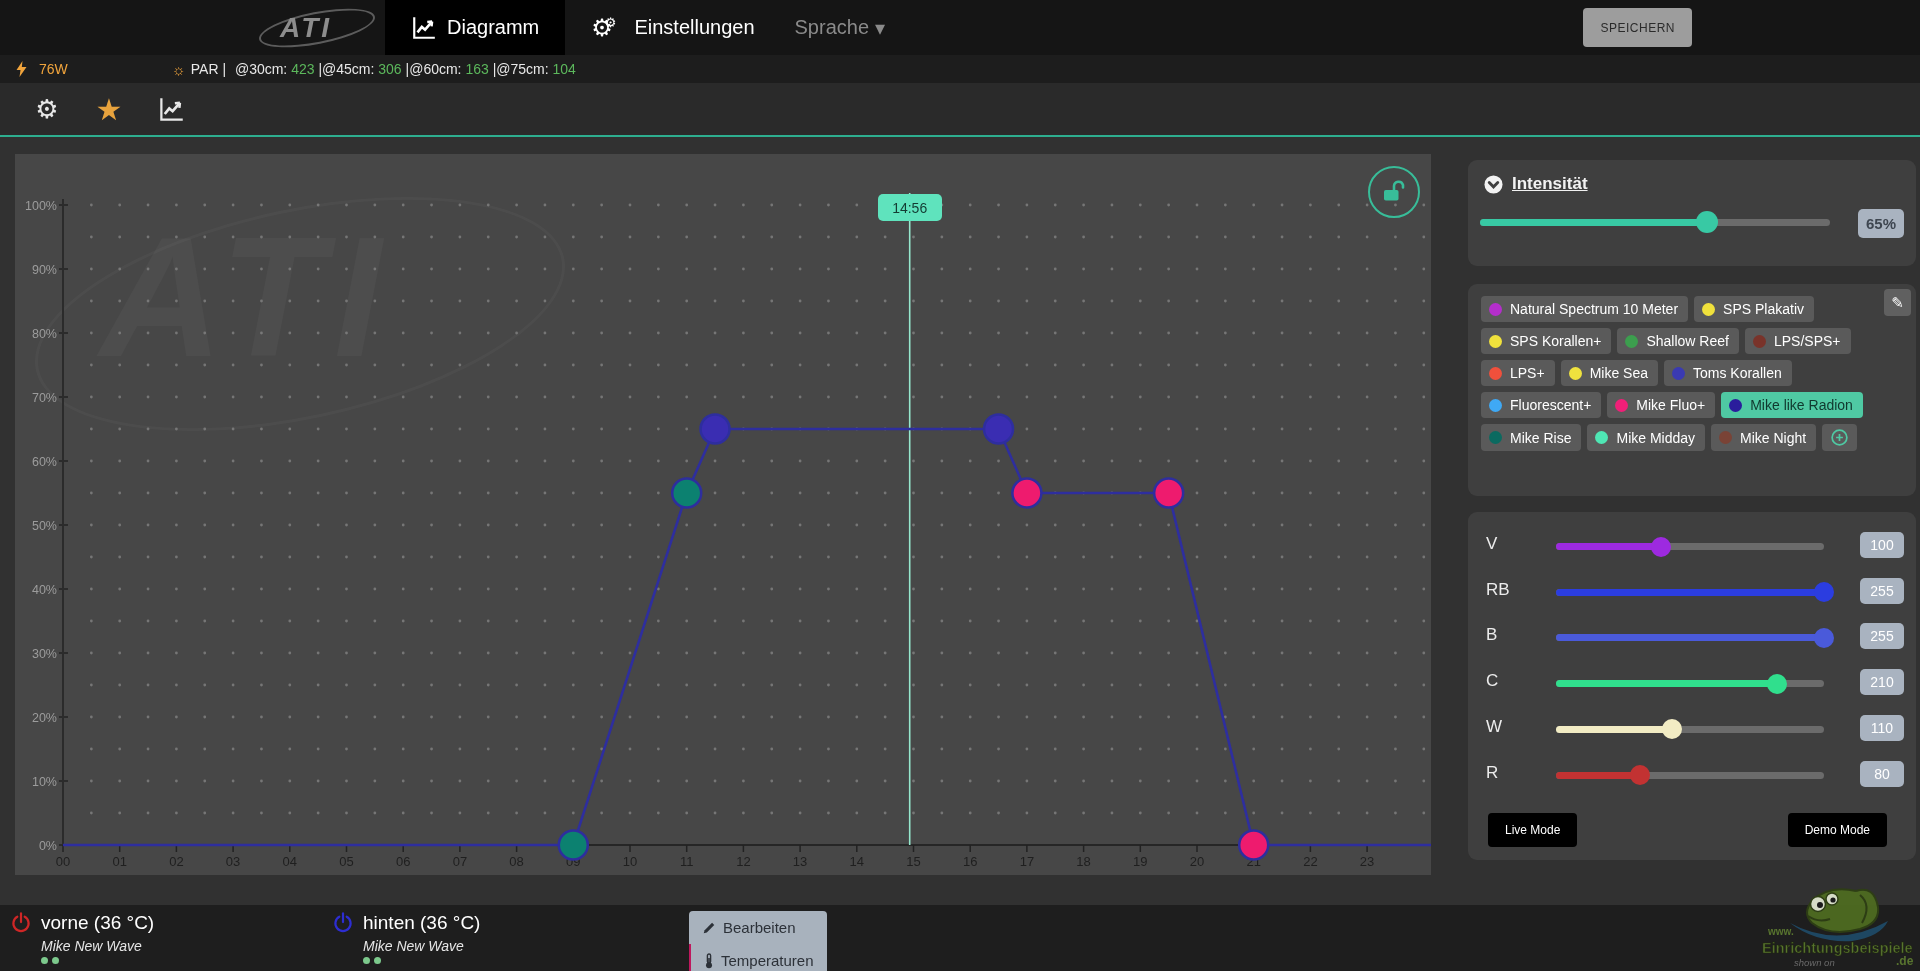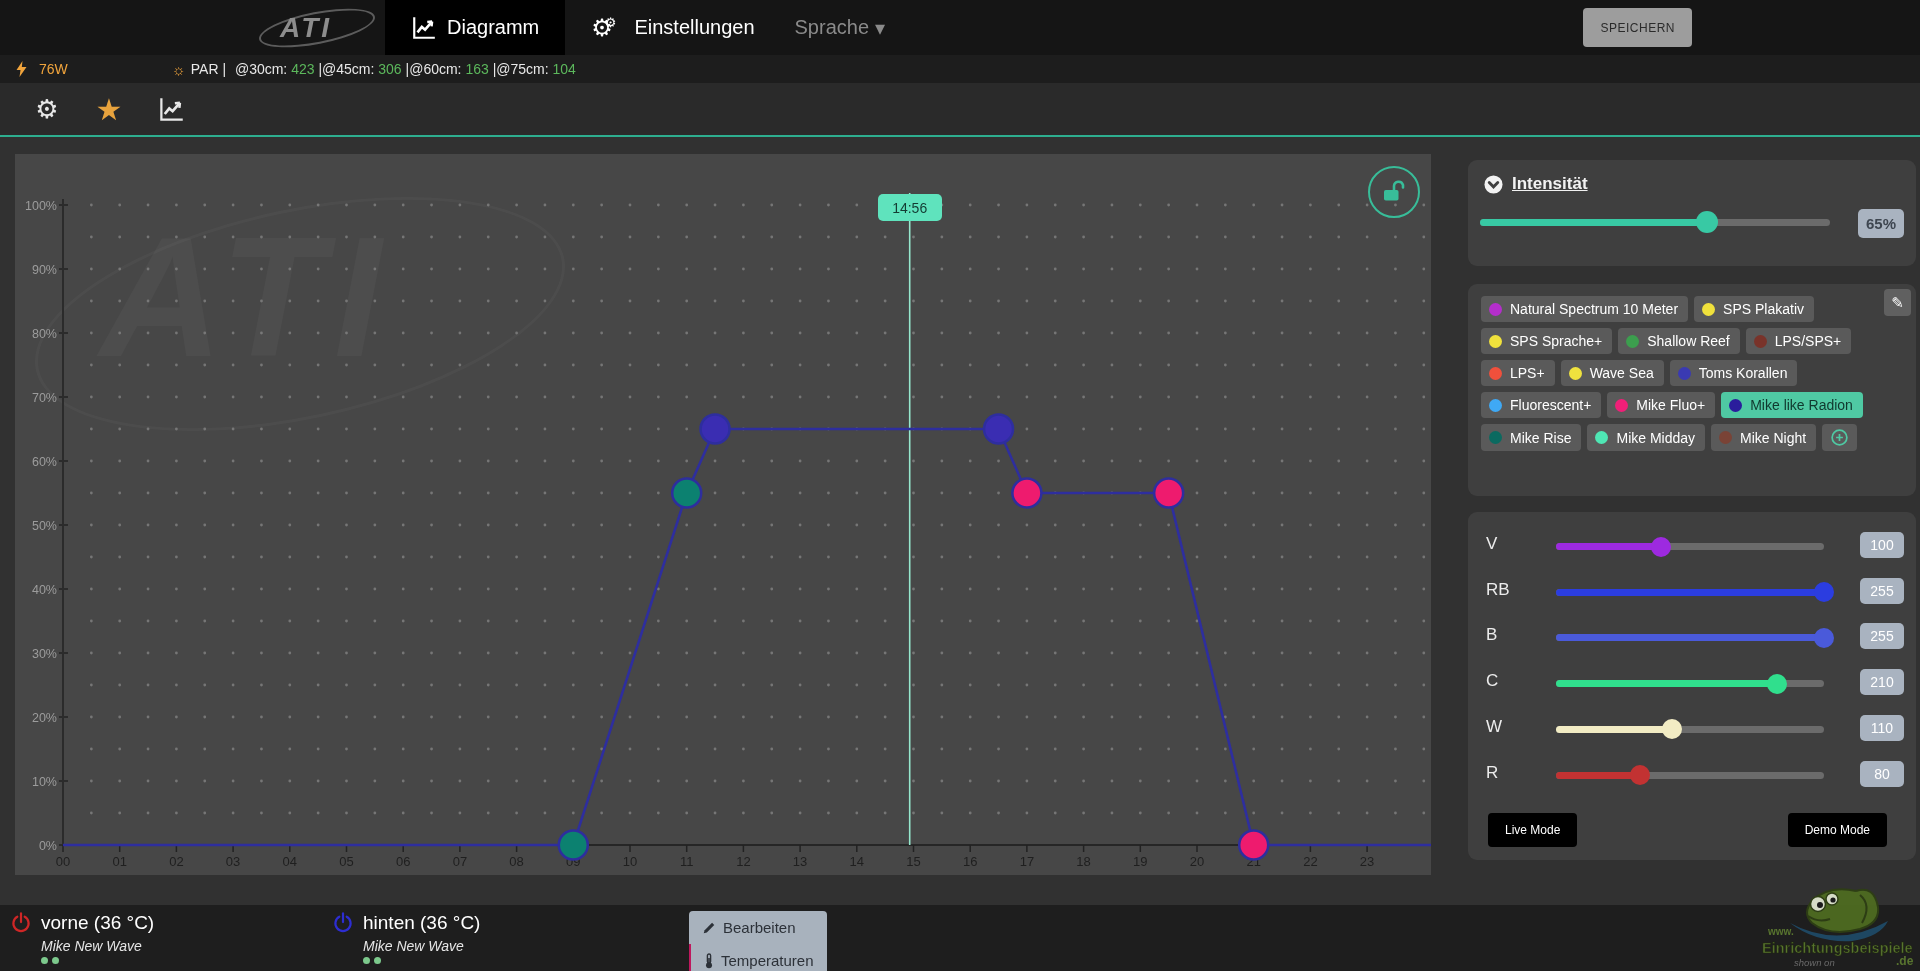--- a/index.html
+++ b/index.html
@@ -1240,37 +1240,37 @@
       <div class="chip">
         <span class="dot" style="background: rgb(180, 46, 203);"></span>
         <span>Natural Spectrum 10 Meter</span>
       </div>
       <div class="chip">
         <span class="dot" style="background: rgb(240, 225, 60);"></span>
         <span>SPS Plakativ</span>
       </div>
       <div class="chip">
         <span class="dot" style="background: rgb(240, 225, 60);"></span>
-        <span>SPS Sprache+</span>
+        <span>SPS Korallen+</span>
       </div>
       <div class="chip">
         <span class="dot" style="background: rgb(60, 158, 78);"></span>
         <span>Shallow Reef</span>
       </div>
       <div class="chip">
         <span class="dot" style="background: rgb(121, 51, 42);"></span>
         <span>LPS/SPS+</span>
       </div>
       <div class="chip">
         <span class="dot" style="background: rgb(240, 80, 60);"></span>
         <span>LPS+</span>
       </div>
       <div class="chip">
         <span class="dot" style="background: rgb(239, 226, 62);"></span>
-        <span>Wave Sea</span>
+        <span>Mike Sea</span>
       </div>
       <div class="chip">
         <span class="dot" style="background: rgb(58, 58, 178);"></span>
         <span>Toms Korallen</span>
       </div>
       <div class="chip">
         <span class="dot" style="background: rgb(63, 169, 245);"></span>
         <span>Fluorescent+</span>
       </div>
       <div class="chip">

